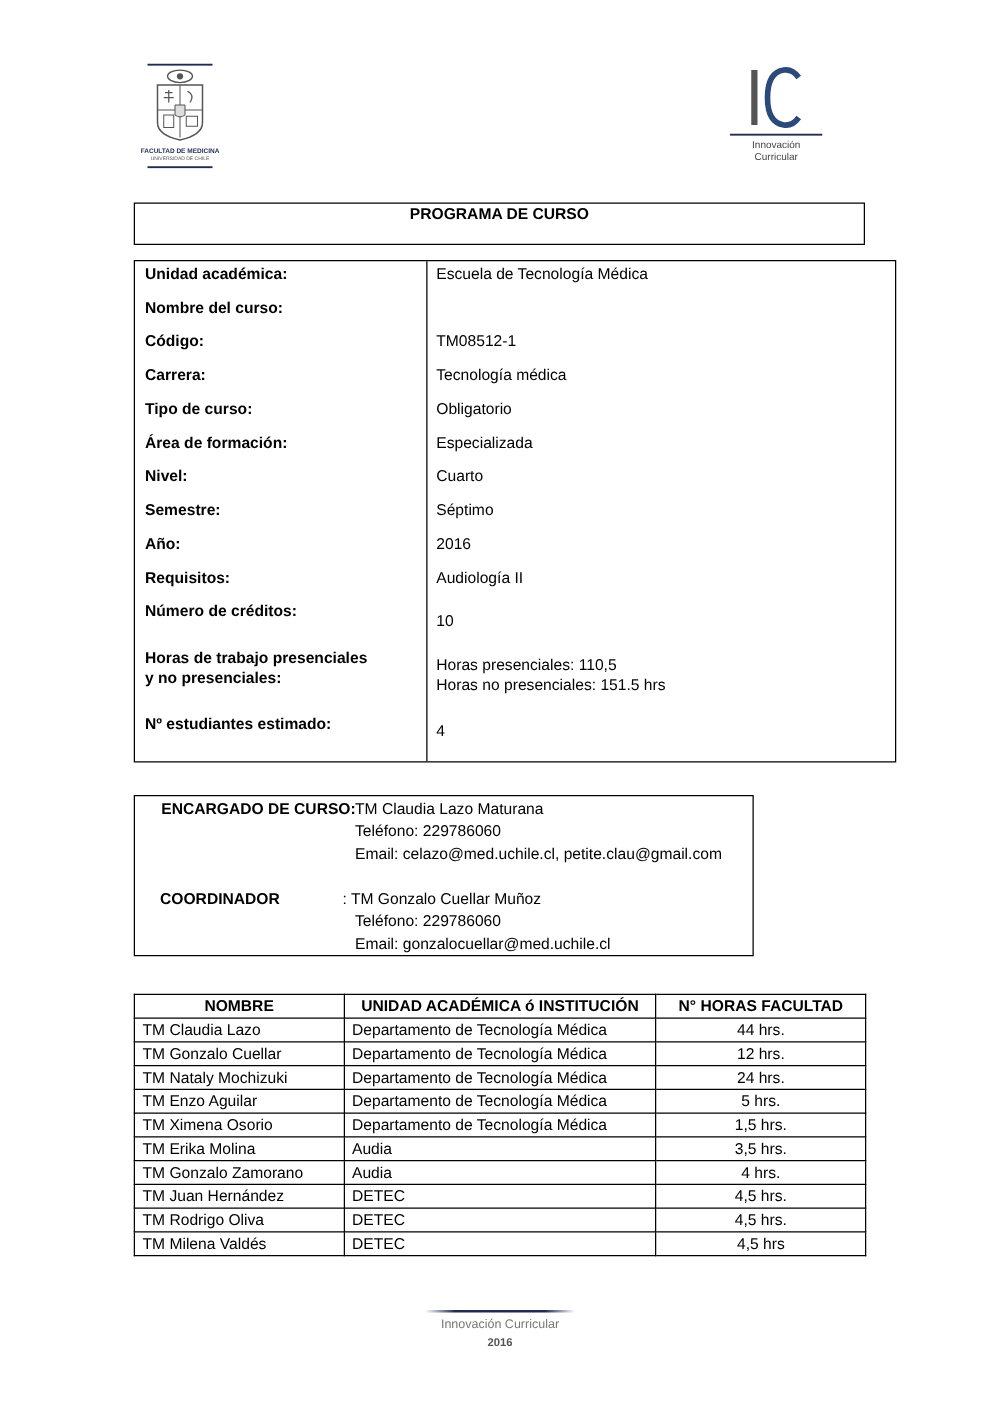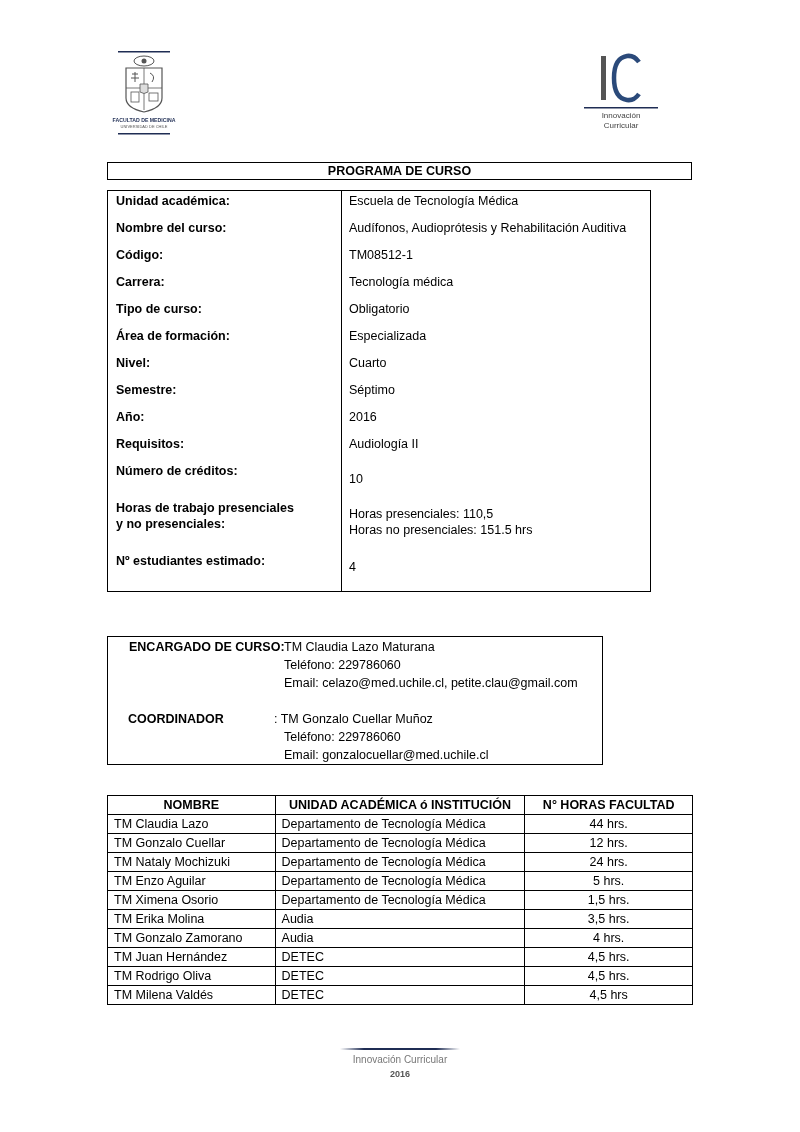--- a/index.html
+++ b/index.html
@@ -1,21 +1,21 @@
 <!DOCTYPE html>
 <html><head>
 <meta charset="utf-8">
 <style>
   html, body { margin:0; padding:0; background:#fff; }
   body { width:800px; height:1132px; position:relative; font-family:"Liberation Sans", sans-serif; color:#000; overflow:hidden; }
   .abs { position:absolute; }
   .logo-left { left:112px; top:48px; width:64px; height:90px; }
   .logo-right { left:584px; top:50px; width:74px; height:86px; }
-  .title-box { left:107px; top:162px; width:585px; height:18px; border:1px solid #000; box-sizing:border-box; text-align:center; font-size:12.5px; font-weight:bold; line-height:16px; }
-  .info { left:107px; top:190px; width:544px; height:402px; border:1px solid #000; box-sizing:border-box; }
+  .title-box { left:107px; top:162px; width:585px; height:34px; border:1px solid #000; box-sizing:border-box; text-align:center; font-size:12.5px; font-weight:bold; line-height:16px; }
+  .info { left:107px; top:208px; width:610px; height:402px; border:1px solid #000; box-sizing:border-box; }
   .info .divider { position:absolute; left:233px; top:0; bottom:0; border-left:1px solid #000; }
   .info .lbl { position:absolute; left:8px; font-size:12.5px; font-weight:bold; line-height:16px; }
   .info .val { position:absolute; left:241px; font-size:12.5px; line-height:16px; }
   .contacts { left:107px; top:636px; width:496px; height:129px; border:1px solid #000; box-sizing:border-box; font-size:12.5px; }
   .contacts .line { position:absolute; line-height:16px; white-space:nowrap; }
   .contacts b { font-weight:bold; }
   table.staff { position:absolute; left:107px; top:795px; width:586px; border-collapse:collapse; font-size:12.5px; }
   table.staff th, table.staff td { border:1px solid #000; padding:0 6px; height:18px; line-height:17px; white-space:nowrap; }
   table.staff th { font-weight:bold; text-align:center; }
   table.staff td.h { text-align:center; }
@@ -58,21 +58,20 @@
 
 <div class="abs title-box">PROGRAMA DE CURSO</div>
 
 <div class="abs info">
   <div class="divider"></div>
 
   <div class="lbl" style="top:2px">Unidad académica:</div>
   <div class="val" style="top:2px">Escuela de Tecnología Médica</div>
 
   <div class="lbl" style="top:29px">Nombre del curso:</div>
-  <div class="val" style="top:29px">Audífonos, Audioprótesis y Rehabilitación Auditiva</div>
 
   <div class="lbl" style="top:56px">Código:</div>
   <div class="val" style="top:56px">TM08512-1</div>
 
   <div class="lbl" style="top:83px">Carrera:</div>
   <div class="val" style="top:83px">Tecnología médica</div>
 
   <div class="lbl" style="top:110px">Tipo de curso:</div>
   <div class="val" style="top:110px">Obligatorio</div>
 

